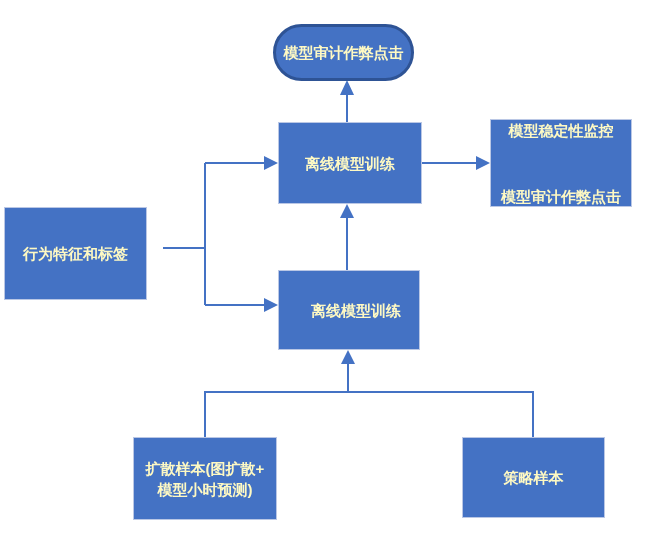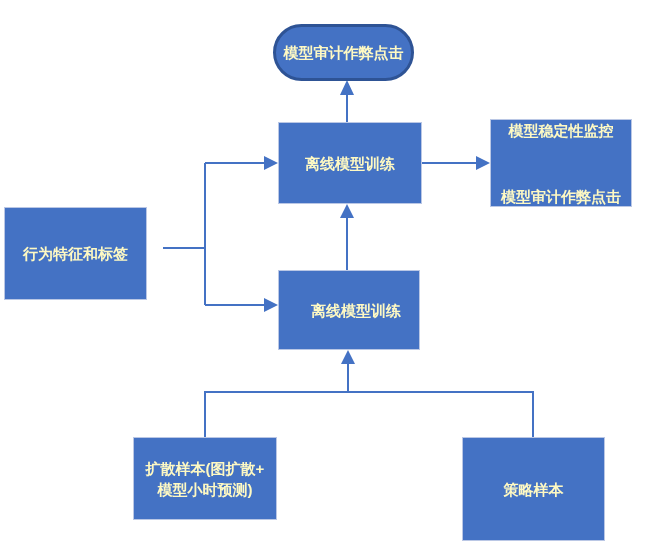--- a/index.html
+++ b/index.html
@@ -39,21 +39,21 @@
     border: 3px solid #2e5395;
     border-radius: 29px;
   }
   
   .n-terminal   { left: 273px; top: 24px;  width: 141px; height: 57px; }
   .n-hourly     { left: 278px; top: 122px; width: 144px; height: 82px; }
   .n-monitoring { left: 490px; top: 119px; width: 142px; height: 88px; gap: 45px; }
   .n-features   { left: 4px;  top: 207px; width: 143px; height: 93px; }
   .n-training   { left: 278px; top: 270px; width: 142px; height: 80px; padding-left: 14px; }
   .n-diffusion  { left: 133px; top: 437px; width: 144px; height: 83px; justify-content: center; }
-  .n-strategy   { left: 462px; top: 437px; width: 143px; height: 104px; }
+  .n-strategy   { left: 462px; top: 437px; width: 143px; height: 81px; }
 </style>
 </head>
 <body>
 
 <div class="canvas">
 
   <svg class="connector-layer" width="670" height="546" viewBox="0 0 670 546" xmlns="http://www.w3.org/2000/svg">
     <g stroke="#4472c4" stroke-width="2" fill="none">
 
       <path d="M163,248 L205,248 M205,163 L205,305"></path>

